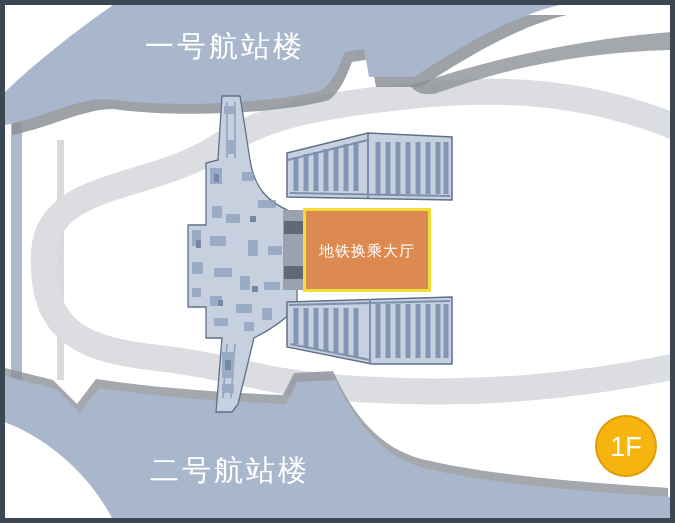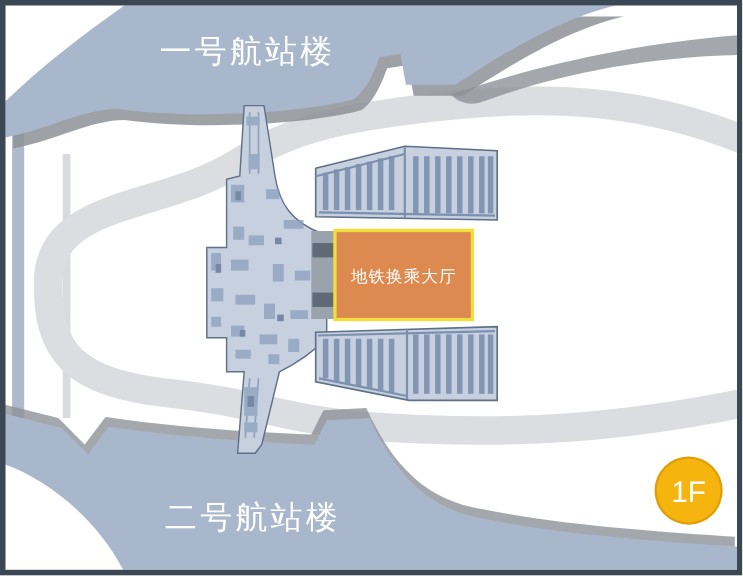--- a/index.html
+++ b/index.html
@@ -6,21 +6,21 @@
     margin: 0;
     padding: 0;
     background: #ffffff;
     font-family: "Liberation Sans", sans-serif;
   }
   .stage {
     position: relative;
     width: 675px;
     height: 524px;
     overflow: hidden;
-    background: #bef264;
+    background: #0f766e;
   }
   svg { display: block; }
   text { font-family: "Liberation Sans", "DejaVu Sans", sans-serif; }
   .terminal-label { font-size: 29px; letter-spacing: 3px; fill: #ffffff; }
   .hall-label { font-size: 15px; letter-spacing: 1px; fill: #ffffff; }
   .badge-label { font-size: 27px; fill: #ffffff; }
 </style>
 </head>
 <body>
 

